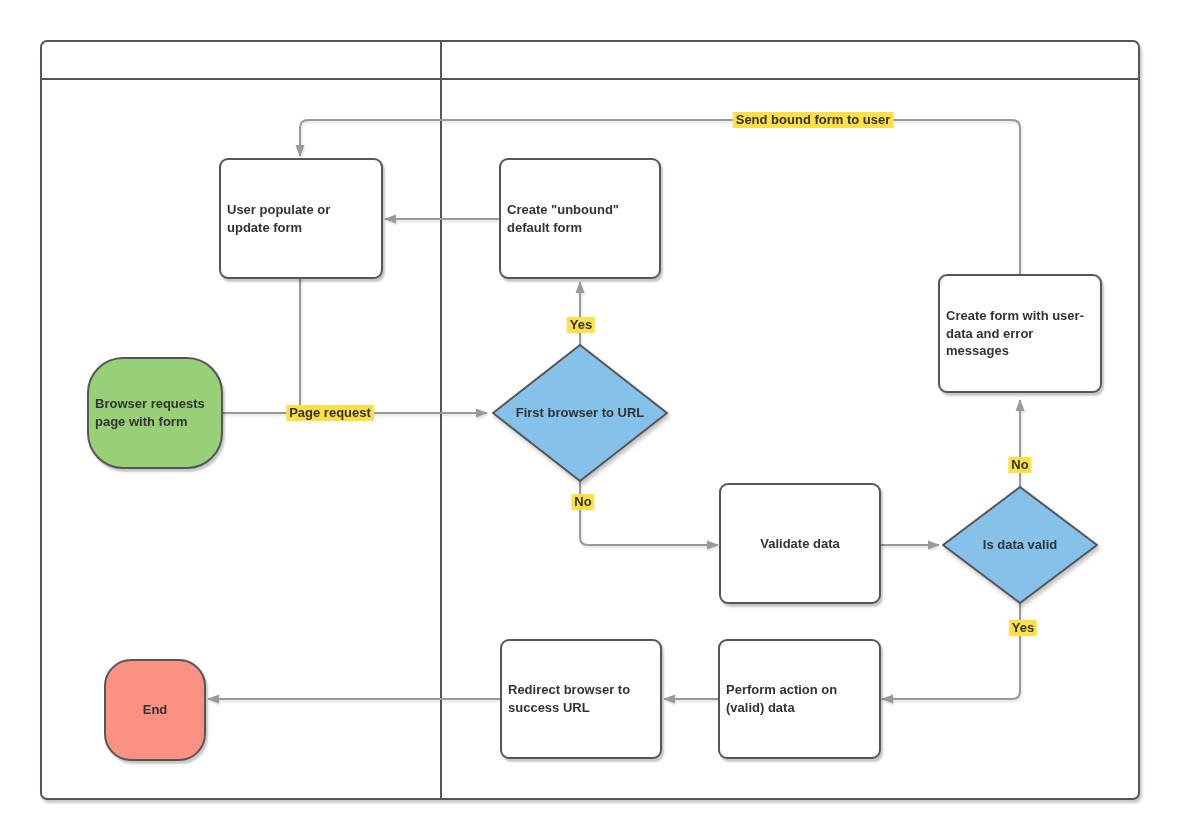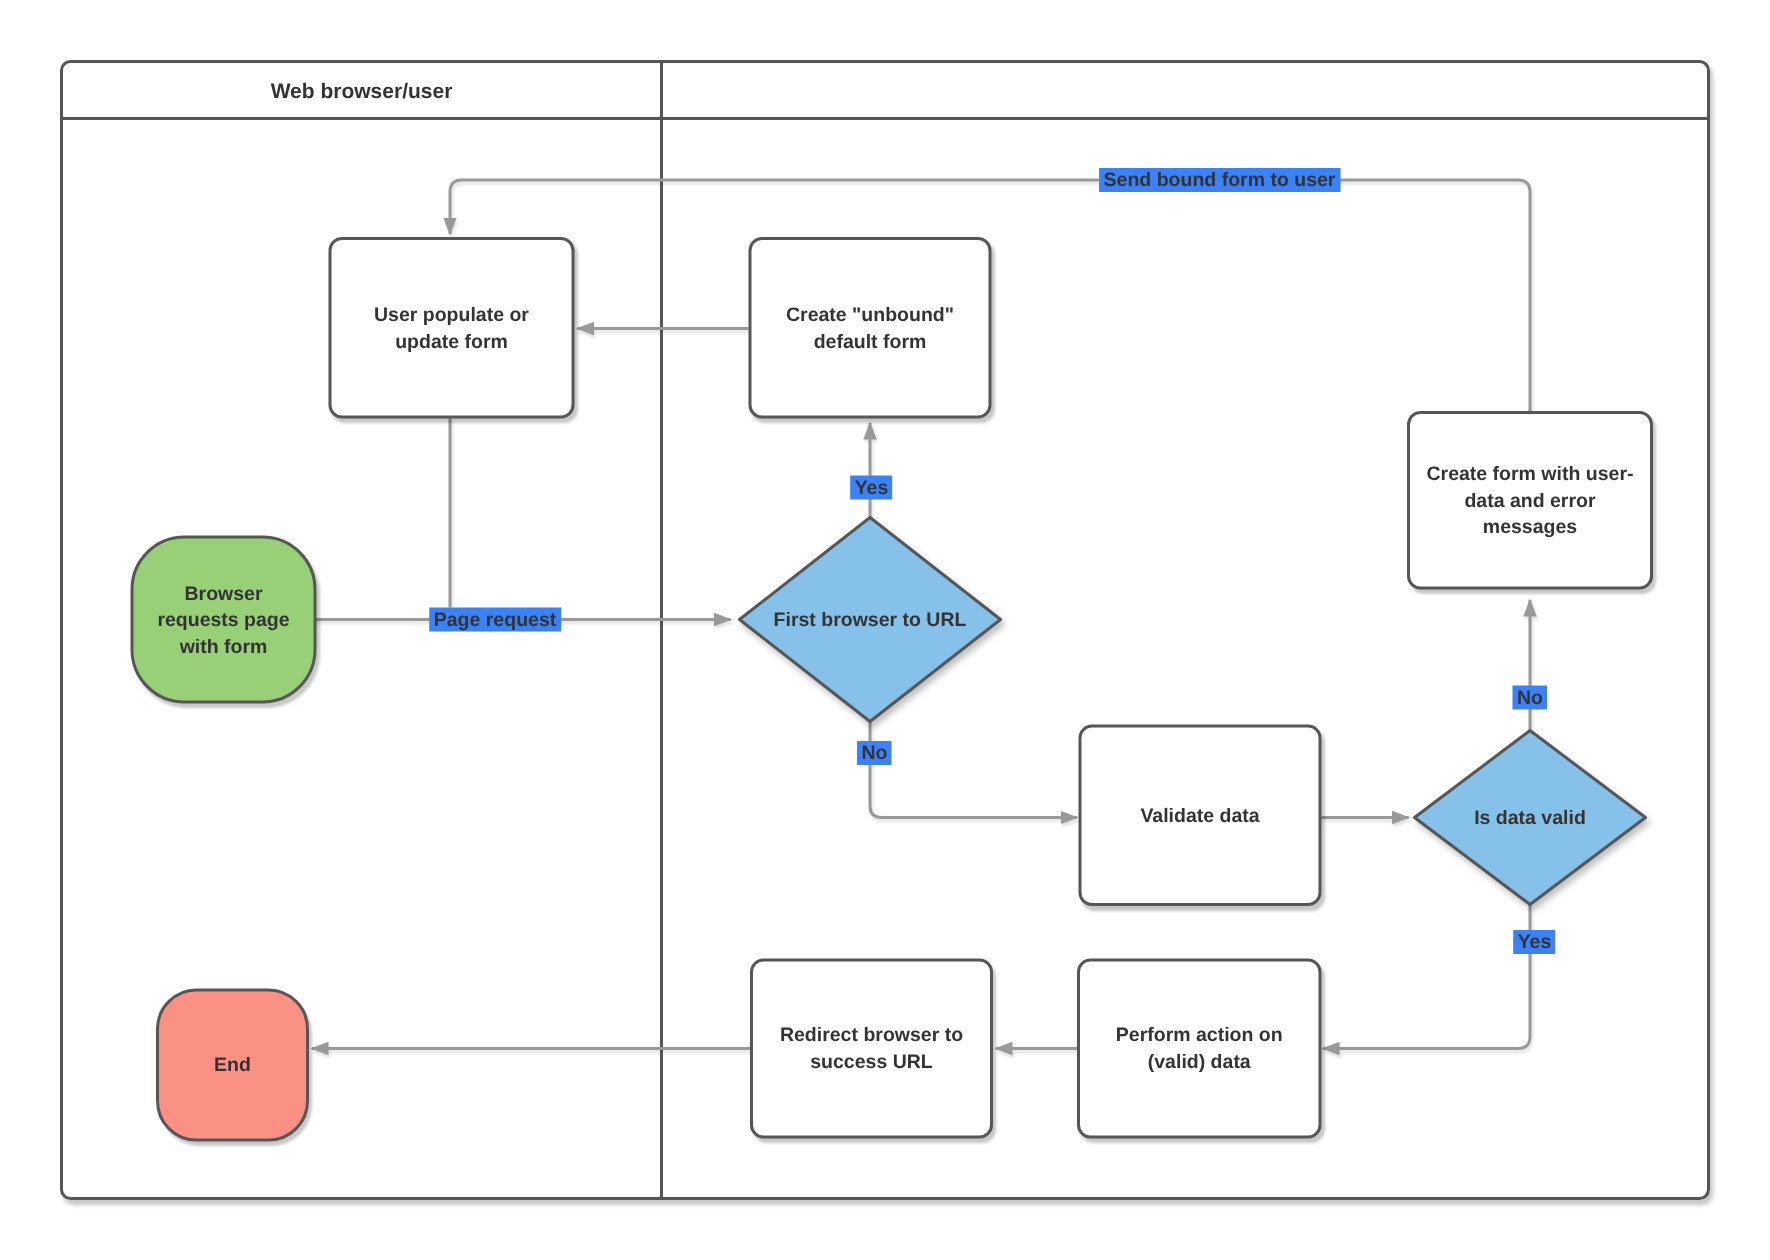--- a/index.html
+++ b/index.html
@@ -30,47 +30,46 @@
   }
   
   svg.wires{position:absolute;left:0;top:0;width:1180px;height:840px;}
   .wire{stroke:#999999;stroke-width:2;fill:none;}
   .shape-shadow{filter:drop-shadow(2px 3px 2px rgba(0,0,0,0.25));}
   .wire-shadow{filter:drop-shadow(1px 2px 1px rgba(0,0,0,0.12));}
   
   .node{
     position:absolute;box-sizing:border-box;
     border:2px solid #565656;background:#ffffff;
-    display:flex;align-items:center;justify-content:center;text-align:center;
+    display:flex;align-items:center;justify-content:center;text-align:left;
     font-size:13px;font-weight:bold;line-height:1.35;
     box-shadow:2px 3px 2px rgba(0,0,0,0.22);
     padding:4px 6px;
   }
   .process{border-radius:9px;}
   .terminator-start{border-radius:36px;background:#97D077;}
   .terminator-end{border-radius:27px;background:#FA9182;}
   
   .diamond-label{
     position:absolute;width:130px;text-align:center;
     font-size:13px;font-weight:bold;line-height:1.35;
     transform:translate(-50%,-50%);
   }
   
   .edge-label{
     position:absolute;transform:translate(-50%,-50%);
-    background:#3b82f6;padding:0 3px;
+    background:#fde047;padding:0 3px;
     font-size:13px;font-weight:bold;line-height:16px;white-space:nowrap;
   }
 </style>
 </head>
 <body>
 
 <div class="pool">
   <div class="pool-header">
-    <div class="lane-title first">Web browser/user</div>
   </div>
   <div class="lane-divider"></div>
 </div>
 
 <svg class="wires">
   <defs>
     <marker id="arrow" markerWidth="14" markerHeight="11" refX="11" refY="5" orient="auto" markerUnits="userSpaceOnUse">
       <path d="M0,0.5 L12,5 L0,9.5 Z" fill="#999999"></path>
     </marker>
   </defs>
@@ -100,21 +99,21 @@
     <path class="wire" d="M500,699 L208,699" marker-end="url(#arrow)"></path>
   </g>
 
   <g class="shape-shadow">
 
     <polygon points="493,413 580,345 667,413 580,481" fill="#85C1E9" stroke="#565656" stroke-width="2" stroke-linejoin="round"></polygon>
     <polygon points="943,545 1020,487 1097,545 1020,603" fill="#85C1E9" stroke="#565656" stroke-width="2" stroke-linejoin="round"></polygon>
   </g>
 </svg>
 
-<div class="node terminator-start" style="left:87px;top:357px;width:124px;height:112px;">Browser requests page with form</div>
+<div class="node terminator-start" style="left:87px;top:357px;width:136px;height:112px;">Browser requests page with form</div>
 
 <div class="node process" style="left:219px;top:158px;width:164px;height:121px;">User populate or update form</div>
 
 <div class="node process" style="left:499px;top:158px;width:162px;height:121px;">Create "unbound" default form</div>
 
 <div class="node process" style="left:719px;top:483px;width:162px;height:121px;">Validate data</div>
 
 <div class="node process" style="left:938px;top:274px;width:164px;height:119px;">Create form with user-data and error messages</div>
 
 <div class="node process" style="left:718px;top:639px;width:163px;height:120px;">Perform action on (valid) data</div>

